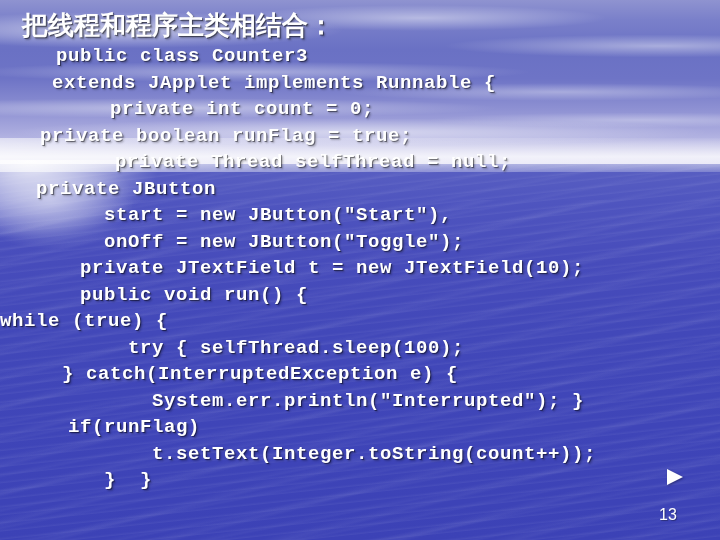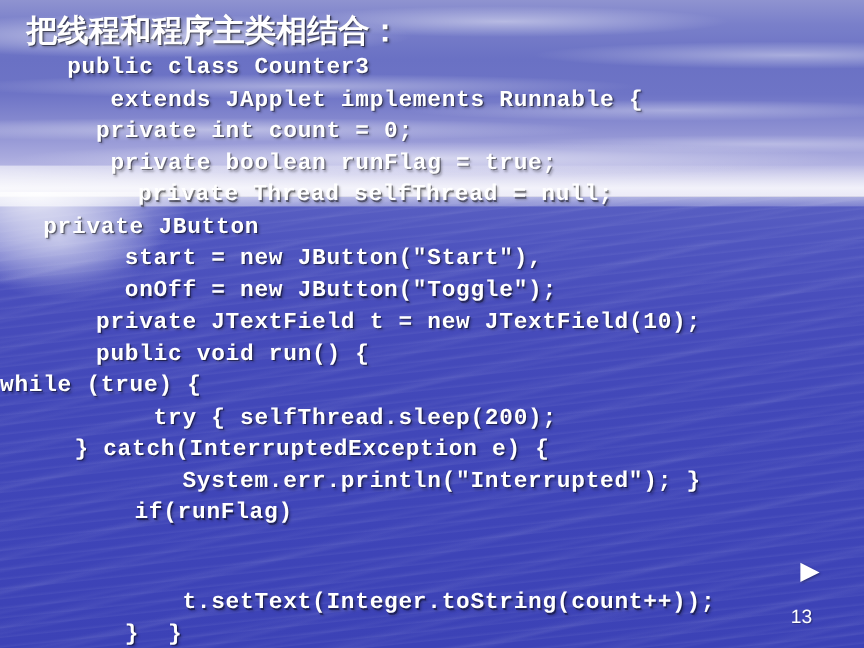--- a/index.html
+++ b/index.html
@@ -202,35 +202,35 @@
     <div class="bg-glint"></div>
     <div class="bg-horizon"></div>
   </div>
 
   <div class="content">
 
     <div class="slide-title">把线程和程序主类相结合：</div>
 
     <div class="code-block" id="code-block">
         <div class="code-line" style="padding-left: 56px;">public class Counter3</div>
-        <div class="code-line" style="padding-left: 92px;">extends JApplet implements Runnable {</div>
-        <div class="code-line" style="padding-left: 80px;">private int count = 0;</div>
-        <div class="code-line" style="padding-left: 92px;">private boolean runFlag = true;</div>
+        <div class="code-line" style="padding-left: 52px;">extends JApplet implements Runnable {</div>
+        <div class="code-line" style="padding-left: 110px;">private int count = 0;</div>
+        <div class="code-line" style="padding-left: 40px;">private boolean runFlag = true;</div>
         <div class="code-line" style="padding-left: 115px;">private Thread selfThread = null;</div>
         <div class="code-line" style="padding-left: 36px;">private JButton</div>
         <div class="code-line" style="padding-left: 104px;">start = new JButton("Start"),</div>
         <div class="code-line" style="padding-left: 104px;">onOff = new JButton("Toggle");</div>
         <div class="code-line" style="padding-left: 80px;">private JTextField t = new JTextField(10);</div>
         <div class="code-line" style="padding-left: 80px;">public void run() {</div>
         <div class="code-line" style="">while (true) {</div>
-        <div class="code-line" style="padding-left: 128px;">try { selfThread.sleep(200);</div>
+        <div class="code-line" style="padding-left: 128px;">try { selfThread.sleep(100);</div>
         <div class="code-line" style="padding-left: 62px;">} catch(InterruptedException e) {</div>
         <div class="code-line" style="padding-left: 152px;">System.err.println("Interrupted"); }</div>
-        <div class="code-line" style="padding-left: 112px;">if(runFlag)</div>
-        <div class="code-line" style="padding-left: 152px; margin-top: 48px;">t.setText(Integer.toString(count++));</div>
+        <div class="code-line" style="padding-left: 68px;">if(runFlag)</div>
+        <div class="code-line" style="padding-left: 152px;">t.setText(Integer.toString(count++));</div>
         <div class="code-line" style="padding-left: 104px;">}  }</div>
       </div>
 
     <div class="next-arrow"></div>
 
     <div class="page-number">13</div>
 
   </div>
 </div>
 

